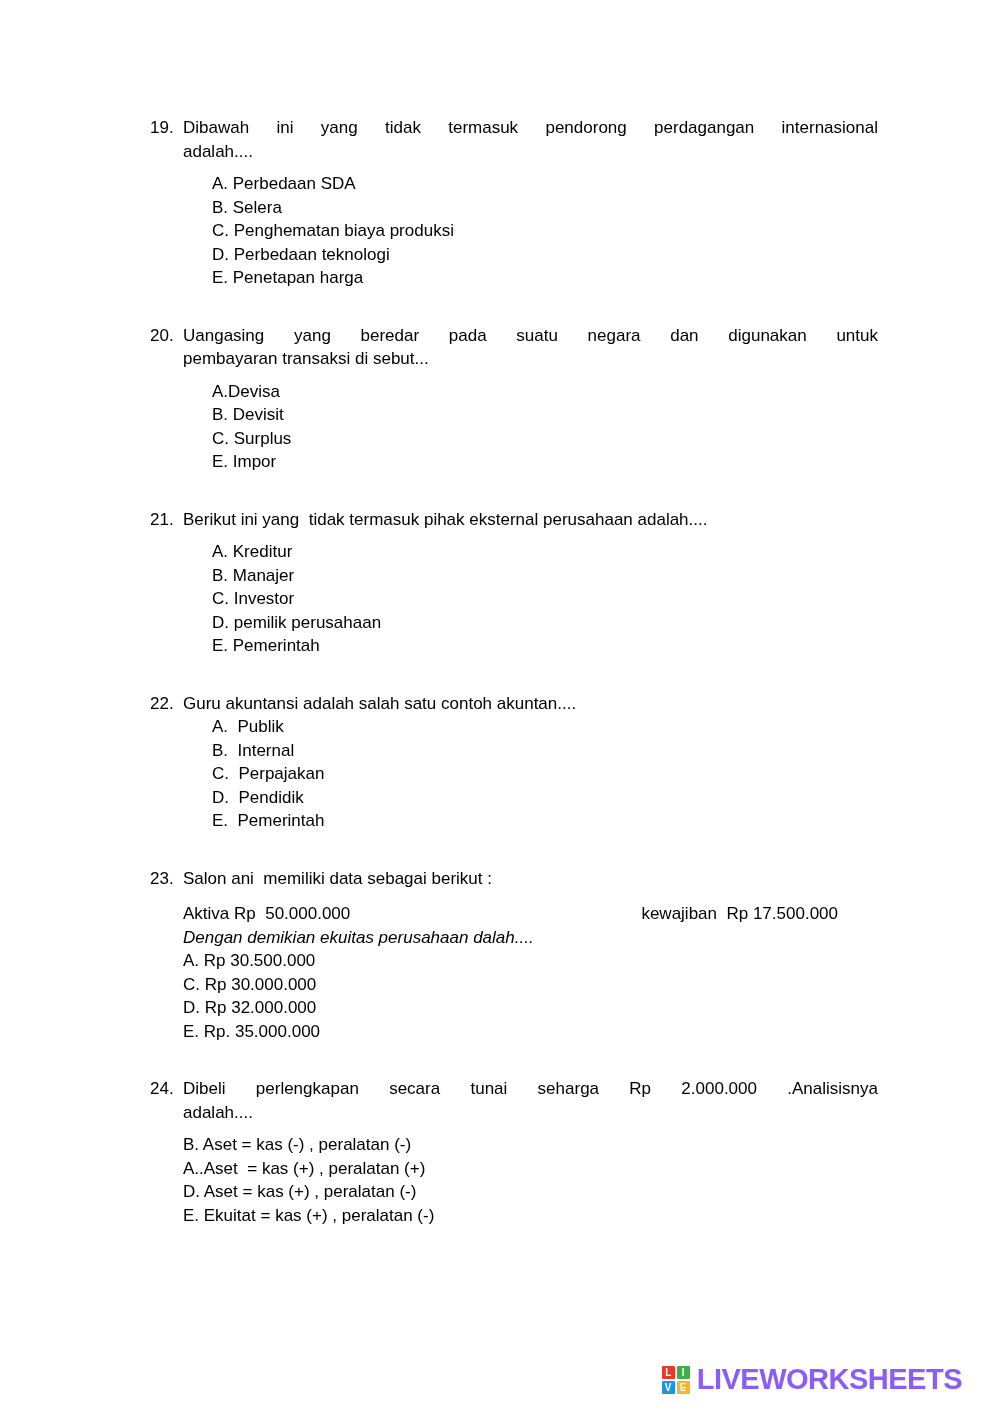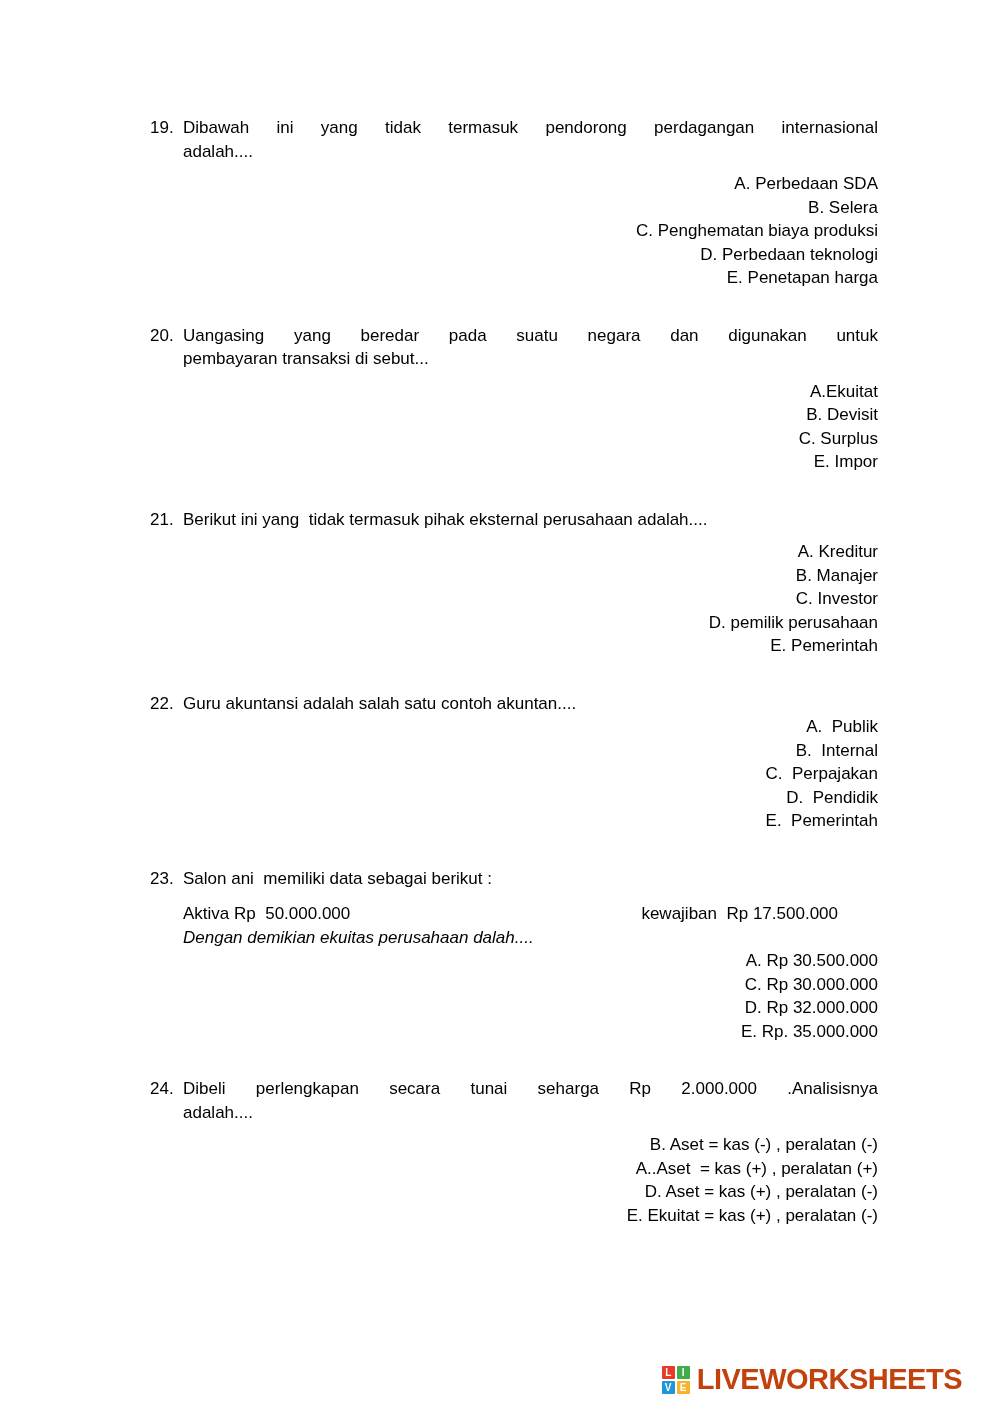--- a/index.html
+++ b/index.html
@@ -20,21 +20,21 @@
     width: 728px;
     font-size: 17px;
     line-height: 23.5px;
   }
   .question { margin-bottom: 34px; }
   .q-row { display: flex; }
   .q-num { width: 33px; flex-shrink: 0; white-space: pre-wrap; }
   .q-text { flex: 1; }
   .q-line { white-space: pre-wrap; }
   .just { white-space: normal; text-align: justify; text-align-last: justify; }
-  .options { margin-top: 9px; text-align: right; }
+  .options { margin-top: 9px; }
   .options.tight { margin-top: 0; }
   .opt { white-space: pre-wrap; }
   .indent-deep { padding-left: 62px; }
   .indent-shallow { padding-left: 33px; }
   .data-row {
     display: flex;
     margin-top: 12px;
     padding-left: 33px;
   }
   .data-row span { white-space: pre-wrap; }
@@ -99,21 +99,21 @@
 
     <div class="question">
       <div class="q-row">
         <span class="q-num">20.</span>
         <div class="q-text">
           <div class="q-line just">Uangasing yang beredar pada suatu negara dan digunakan untuk</div>
           <div class="q-line">pembayaran transaksi di sebut...</div>
         </div>
       </div>
       <div class="options indent-deep">
-        <div class="opt">A.Ekuitat</div>
+        <div class="opt">A.Devisa</div>
         <div class="opt">B. Devisit</div>
         <div class="opt">C. Surplus</div>
         <div class="opt">E. Impor</div>
       </div>
     </div>
 
     <div class="question">
       <div class="q-row">
         <span class="q-num">21.</span>
         <div class="q-text">
@@ -183,15 +183,15 @@
 
   </div>
 
   <div class="footer">
     <div class="lw-icon">
       <div class="lw-sq" style="background: rgb(232, 57, 43);">L</div>
       <div class="lw-sq" style="background: rgb(63, 174, 73);">I</div>
       <div class="lw-sq" style="background: rgb(33, 150, 214);">V</div>
       <div class="lw-sq" style="background: rgb(247, 179, 43);">E</div>
     </div>
-    <span class="lw-text" style="color: #c2410c;">LIVEWORKSHEETS</span>
+    <span class="lw-text" style="color: #8b5cf6;">LIVEWORKSHEETS</span>
   </div>
 </div>
 
 </body></html>

